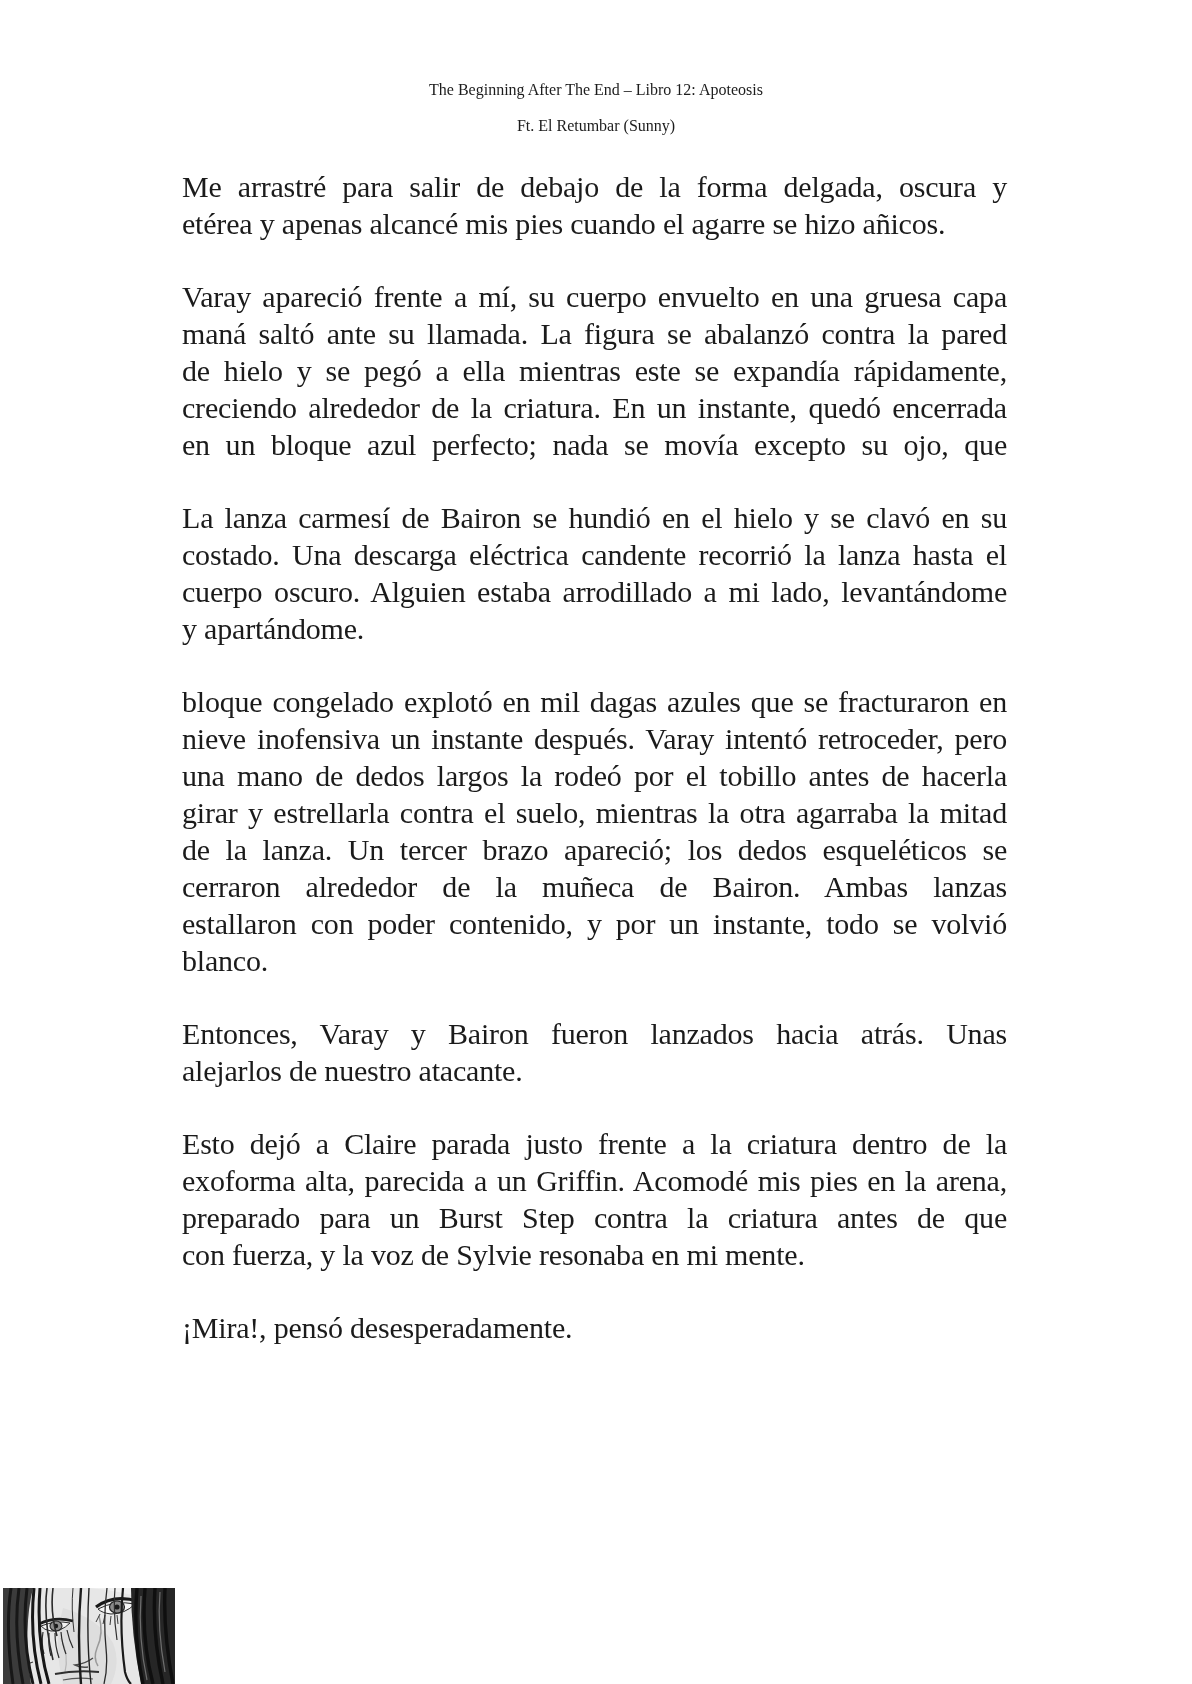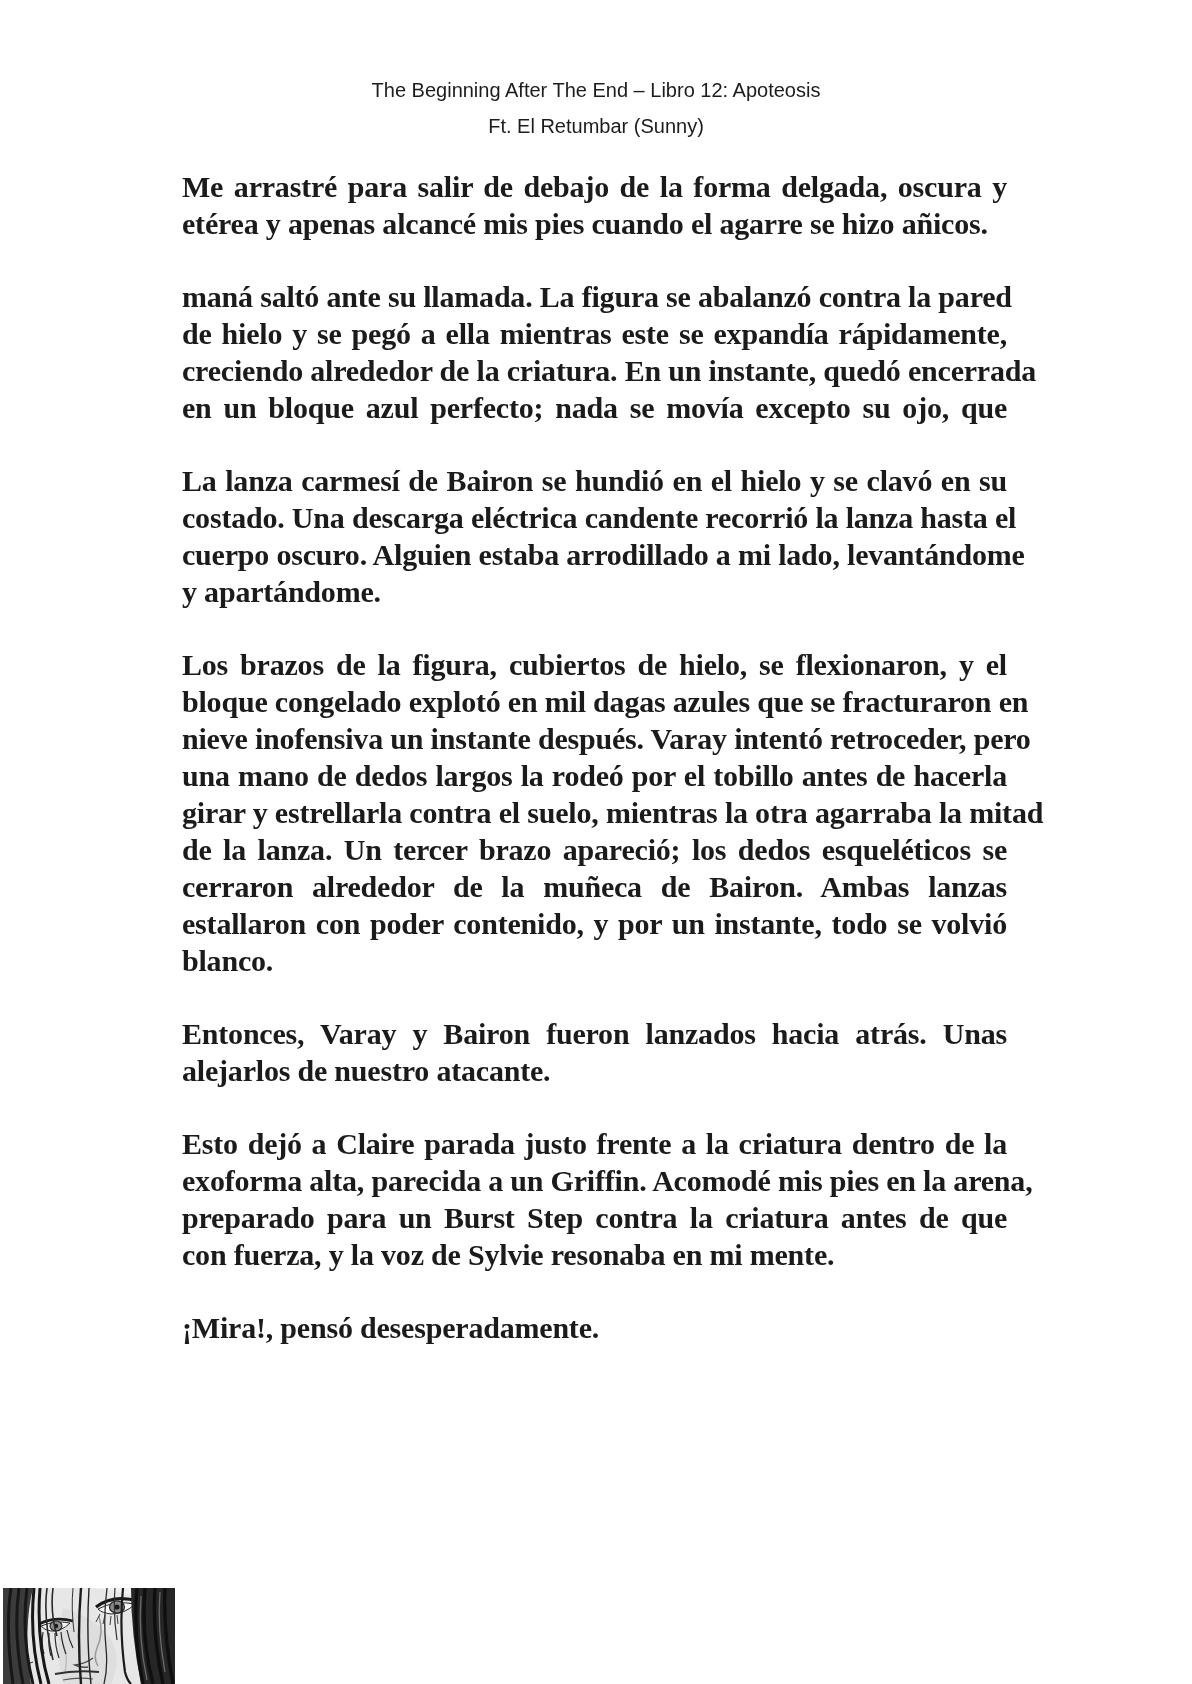--- a/index.html
+++ b/index.html
@@ -12,34 +12,33 @@
     width: 1192px;
     height: 1684px;
     background: #ffffff;
     overflow: hidden;
     font-family: "Liberation Serif", serif;
     color: #1b1b1b;
   }
   .title-block {
     padding-top: 72px;
     text-align: center;
-    font-family: Liberation Sans, sans-serif;
-    font-size: 20px;
+    font-family: Liberation Serif, serif;
+    font-size: 16px;
     line-height: 36px;
     color: #1c1c1c;
   }
   .content {
     margin: 24px 185px 0 182px; 
     font-size: 30px;
     line-height: 37px;
     color: #1b1b1b;
   }
   .para {
     margin: 8px 0 36px 0;
-    font-weight: bold;
   }
   .line {
     text-align: justify;
     text-align-last: justify;
     white-space: nowrap;   
     letter-spacing: -0.2px;
   }
   .line.last {
     text-align-last: left;
     white-space: normal;
@@ -63,33 +62,33 @@
     <div>The Beginning After The End – Libro 12: Apoteosis</div>
     <div>Ft. El Retumbar (Sunny)</div>
   </div>
 
   <div class="content">
       <div class="para">
         <div class="line">Me arrastré para salir de debajo de la forma delgada, oscura y</div>
         <div class="line last">etérea y apenas alcancé mis pies cuando el agarre se hizo añicos.</div>
       </div>
       <div class="para">
+        <div class="line">Varay apareció frente a mí, su cuerpo envuelto en una gruesa capa</div>
         <div class="line">maná saltó ante su llamada. La figura se abalanzó contra la pared</div>
         <div class="line">de hielo y se pegó a ella mientras este se expandía rápidamente,</div>
         <div class="line">creciendo alrededor de la criatura. En un instante, quedó encerrada</div>
         <div class="line">en un bloque azul perfecto; nada se movía excepto su ojo, que</div>
       </div>
       <div class="para">
         <div class="line">La lanza carmesí de Bairon se hundió en el hielo y se clavó en su</div>
         <div class="line">costado. Una descarga eléctrica candente recorrió la lanza hasta el</div>
         <div class="line">cuerpo oscuro. Alguien estaba arrodillado a mi lado, levantándome</div>
         <div class="line last">y apartándome.</div>
       </div>
       <div class="para">
-        <div class="line">Los brazos de la figura, cubiertos de hielo, se flexionaron, y el</div>
         <div class="line">bloque congelado explotó en mil dagas azules que se fracturaron en</div>
         <div class="line">nieve inofensiva un instante después. Varay intentó retroceder, pero</div>
         <div class="line">una mano de dedos largos la rodeó por el tobillo antes de hacerla</div>
         <div class="line">girar y estrellarla contra el suelo, mientras la otra agarraba la mitad</div>
         <div class="line">de la lanza. Un tercer brazo apareció; los dedos esqueléticos se</div>
         <div class="line">cerraron alrededor de la muñeca de Bairon. Ambas lanzas</div>
         <div class="line">estallaron con poder contenido, y por un instante, todo se volvió</div>
         <div class="line last">blanco.</div>
       </div>
       <div class="para">

